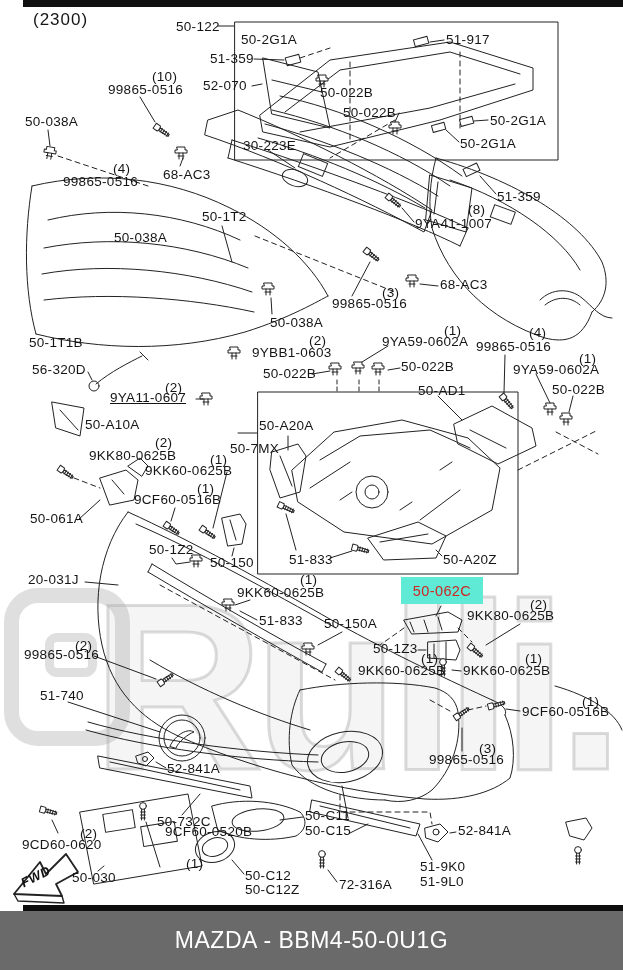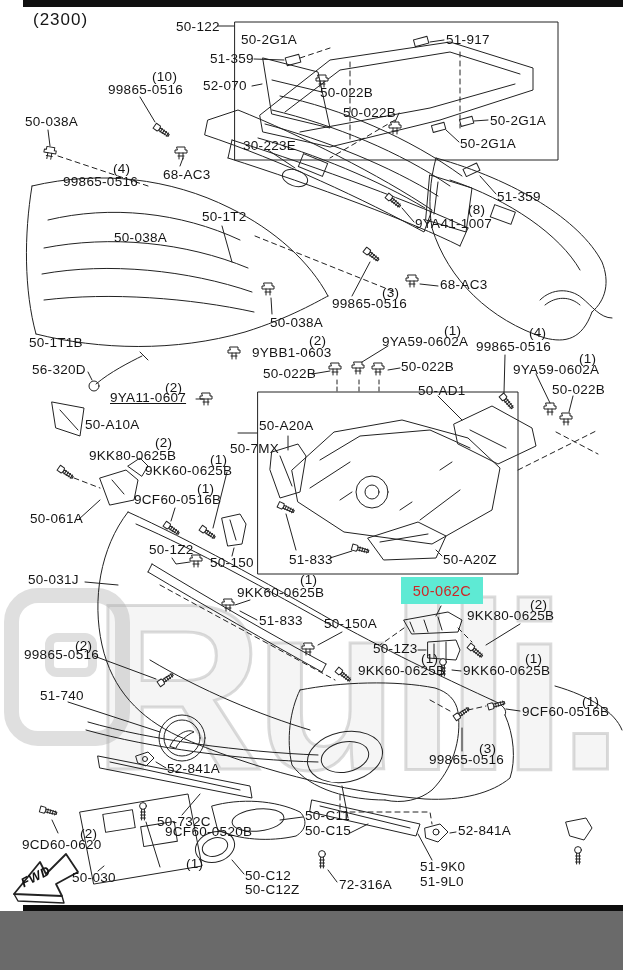--- a/index.html
+++ b/index.html
@@ -301,21 +301,21 @@
       <div class="lbl" style="left: 259px; top: 419px;">50-A20A</div>
       <div class="lbl" style="left: 155px; top: 436px;">(2)</div>
       <div class="lbl" style="left: 89px; top: 449px;">9KK80-0625B</div>
       <div class="lbl" style="left: 210px; top: 453px;">(1)</div>
       <div class="lbl" style="left: 145px; top: 464px;">9KK60-0625B</div>
       <div class="lbl" style="left: 197px; top: 482px;">(1)</div>
       <div class="lbl" style="left: 134px; top: 493px;">9CF60-0516B</div>
       <div class="lbl" style="left: 30px; top: 512px;">50-061A</div>
       <div class="lbl" style="left: 149px; top: 543px;">50-1Z2</div>
       <div class="lbl" style="left: 210px; top: 556px;">50-150</div>
-      <div class="lbl" style="left: 28px; top: 573px;">50-031J</div>
+      <div class="lbl" style="left: 28px; top: 573px;">20-031J</div>
       <div class="lbl" style="left: 289px; top: 553px;">51-833</div>
       <div class="lbl" style="left: 443px; top: 553px;">50-A20Z</div>
       <div class="lbl" style="left: 300px; top: 573px;">(1)</div>
       <div class="lbl" style="left: 237px; top: 586px;">9KK60-0625B</div>
       <div class="lbl" style="left: 259px; top: 614px;">51-833</div>
       <div class="lbl" style="left: 324px; top: 617px;">50-150A</div>
       <div class="lbl" style="left: 530px; top: 598px;">(2)</div>
       <div class="lbl" style="left: 467px; top: 609px;">9KK80-0625B</div>
       <div class="lbl" style="left: 373px; top: 642px;">50-1Z3</div>
       <div class="lbl" style="left: 421px; top: 652px;">(1)</div>
@@ -345,14 +345,15 @@
       <div class="lbl" style="left: 420px; top: 860px;">51-9K0</div>
       <div class="lbl" style="left: 420px; top: 875px;">51-9L0</div>
     </div>
 
   <div class="hl-box">50-062C</div>
 
   <div class="fwd">FWD</div>
 
   <div class="footline"></div>
   <div class="footer">
+    <span>MAZDA - BBM4-50-0U1G</span>
   </div>
 </div>
 
 </body></html>

